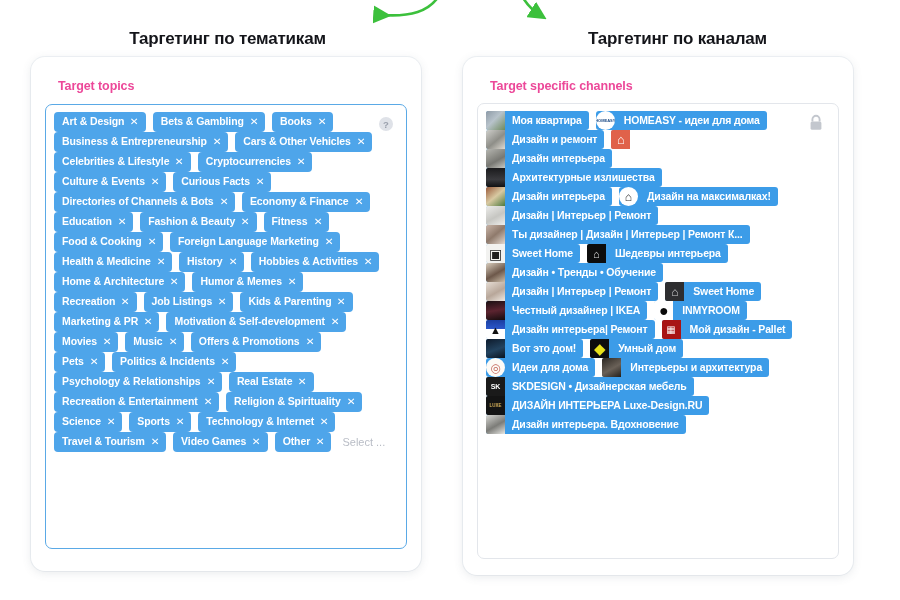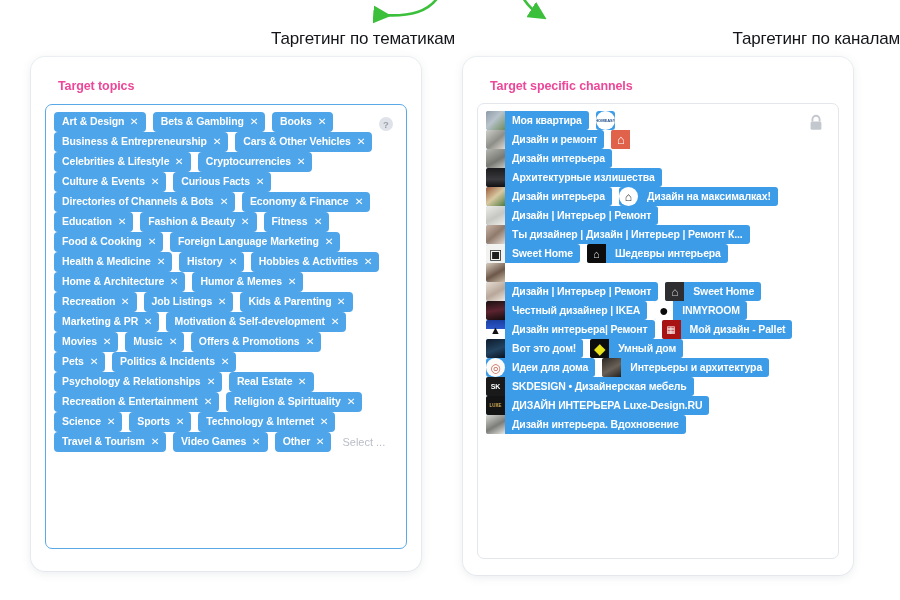--- a/index.html
+++ b/index.html
@@ -11,22 +11,22 @@
     overflow: hidden;
   }
   .page { position: relative; width: 900px; height: 600px; background:#fff; }
 
   
   .arrows { position:absolute; left:0; top:0; width:900px; height:40px; }
 
   
   .heading {
     position:absolute; top:29px;
-    font-size:17px; font-weight:normal; color:#14151a;
-    letter-spacing:-0.2px; text-align:right; white-space:nowrap;
+    font-size:17px; font-weight:bold; color:#14151a;
+    letter-spacing:-0.2px; text-align:center; white-space:nowrap;
   }
   .heading.left  { left:0;   width:455px; }
   .heading.right { left:455px; width:445px; }
 
   
   .card {
     position:absolute; top:57px;
     background:#ffffff;
     border-radius:14px;
     box-shadow: 0 2px 10px rgba(80,90,110,0.13), 0 0 0 1px rgba(200,210,225,0.25);
@@ -361,20 +361,21 @@
         <rect x="2.6" y="7.4" width="10.8" height="8.4" rx="1.6" fill="#c3c7ce"></rect>
       </svg>
       <div class="tag-rows" id="channel-rows">
           <div class="tag-row">
             <div class="chip">
               <div class="avatar" style="background: linear-gradient(135deg, rgb(141, 154, 166) 0%, rgb(184, 195, 203) 45%, rgb(111, 138, 94) 100%);"></div>
               <span class="chip-label">Моя квартира</span>
             </div>
             <div class="chip sep">
               <div class="avatar" style="background: rgb(255, 255, 255); border-radius: 50%; color: rgb(27, 74, 134); font-size: 4px;">HOMEASY</div>
+              <span class="chip-label">HOMEASY - идеи для дома</span>
             </div>
           </div>
           <div class="tag-row">
             <div class="chip">
               <div class="avatar" style="background: linear-gradient(140deg, rgb(207, 207, 203) 0%, rgb(142, 142, 136) 55%, rgb(222, 218, 210) 100%);"></div>
               <span class="chip-label">Дизайн и ремонт</span>
             </div>
             <div class="chip sep">
               <div class="avatar" style="background: rgb(224, 98, 74); color: rgb(255, 255, 255); font-size: 13px;">⌂</div>
             </div>
@@ -419,20 +420,21 @@
               <span class="chip-label">Sweet Home</span>
             </div>
             <div class="chip sep">
               <div class="avatar" style="background: rgb(13, 13, 13); color: rgb(216, 216, 216); font-size: 11px;">⌂</div>
               <span class="chip-label">Шедевры интерьера</span>
             </div>
           </div>
           <div class="tag-row">
             <div class="chip">
               <div class="avatar" style="background: linear-gradient(150deg, rgb(217, 205, 189) 0%, rgb(109, 88, 74) 55%, rgb(203, 189, 169) 100%);"></div>
+              <span class="chip-label">Дизайн • Тренды • Обучение</span>
             </div>
           </div>
           <div class="tag-row">
             <div class="chip">
               <div class="avatar" style="background: linear-gradient(150deg, rgb(230, 221, 212) 0%, rgb(184, 167, 154) 55%, rgb(239, 233, 226) 100%);"></div>
               <span class="chip-label">Дизайн | Интерьер | Ремонт</span>
             </div>
             <div class="chip sep">
               <div class="avatar" style="background: rgb(46, 46, 48); color: rgb(207, 207, 207); font-size: 12px;">⌂</div>
               <span class="chip-label">Sweet Home</span>

